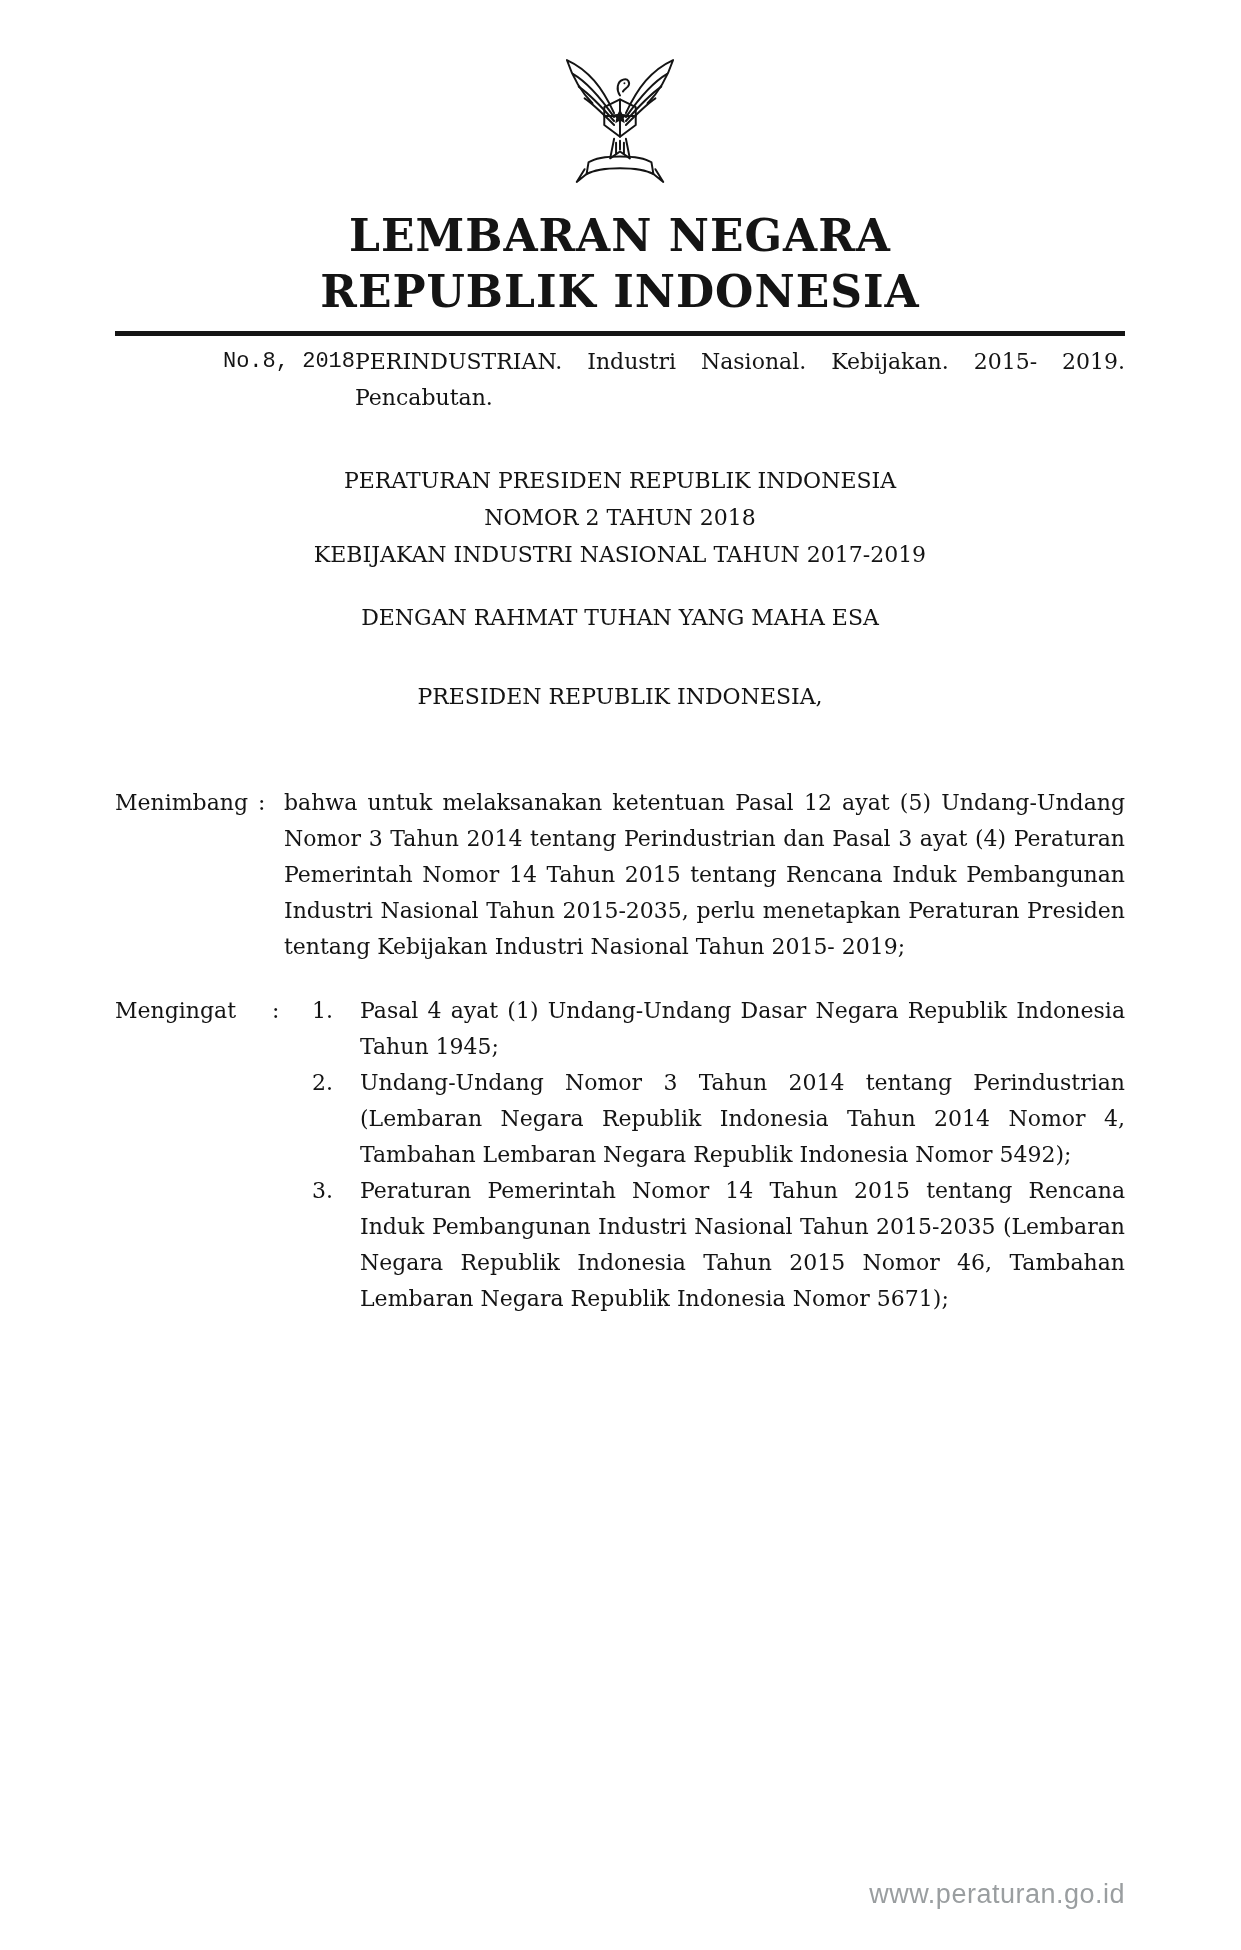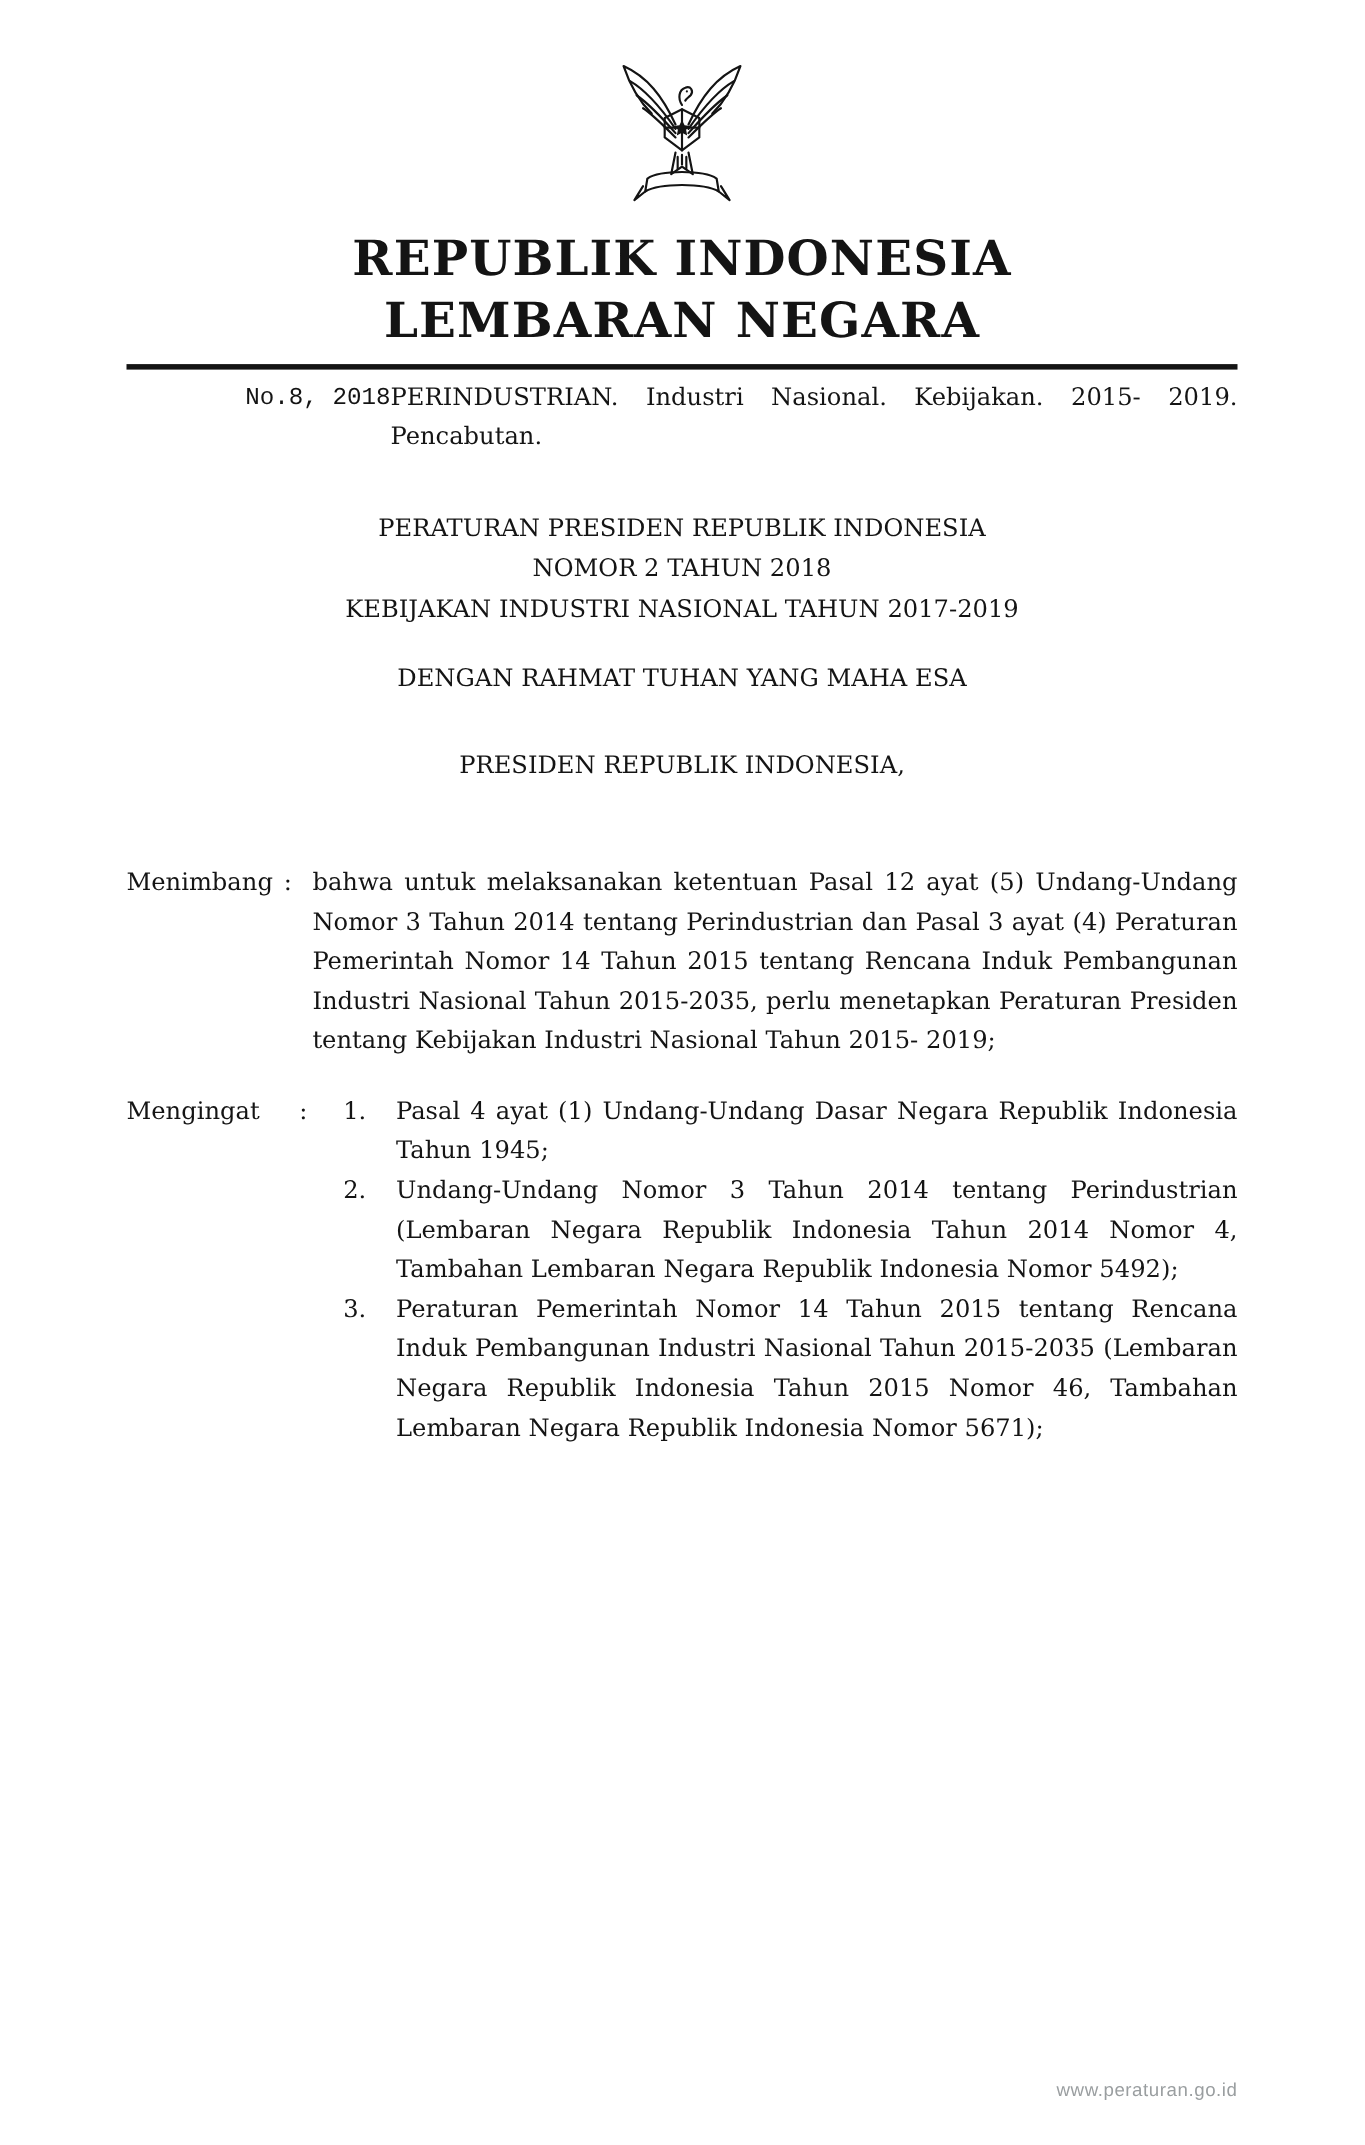--- a/index.html
+++ b/index.html
@@ -81,21 +81,21 @@
   .legal-item {
     display: grid;
     grid-template-columns: 48px 1fr;
   }
   .legal-item .num { text-align: left; }
   .footer {
     position: absolute;
     right: 116px;
     bottom: 40px;
     font-family: "Liberation Sans", "DejaVu Sans", sans-serif;
-    font-size: 17px;
+    font-size: 27px;
     color: #9a9ea0;
     letter-spacing: 0.5px;
   }
 </style>
 </head>
 <body>
 
 <div class="page">
   <div class="content">
 
@@ -124,22 +124,22 @@
 
           <path d="M28 112 C40 104 80 104 92 112 L94 124 C80 116 40 116 26 124 Z"></path>
           <path d="M26 124 L16 132 L24 119 M94 124 L104 132 L96 119"></path>
         </g>
         <path d="M60 58 l2.4 4.8 5.3 0.6 -3.9 3.6 1 5.2 -4.8 -2.6 -4.8 2.6 1 -5.2 -3.9 -3.6 5.3 -0.6 Z" fill="#141414" stroke="none"></path>
         <circle cx="64.5" cy="31.5" r="1" fill="#141414" stroke="none"></circle>
       </svg>
     </div>
 
     <h1 class="masthead">
+      <span class="masthead-line">LEMBARAN NEGARA</span>
       <span class="masthead-line">REPUBLIK INDONESIA</span>
-      <span class="masthead-line">LEMBARAN NEGARA</span>
     </h1>
 
     <div class="rule"></div>
 
     <div class="meta-row">
       <div class="meta-number">No.8, 2018</div>
       <div class="meta-subject">PERINDUSTRIAN. Industri Nasional. Kebijakan. 2015- 2019. Pencabutan.</div>
     </div>
 
     <div class="title-block">

